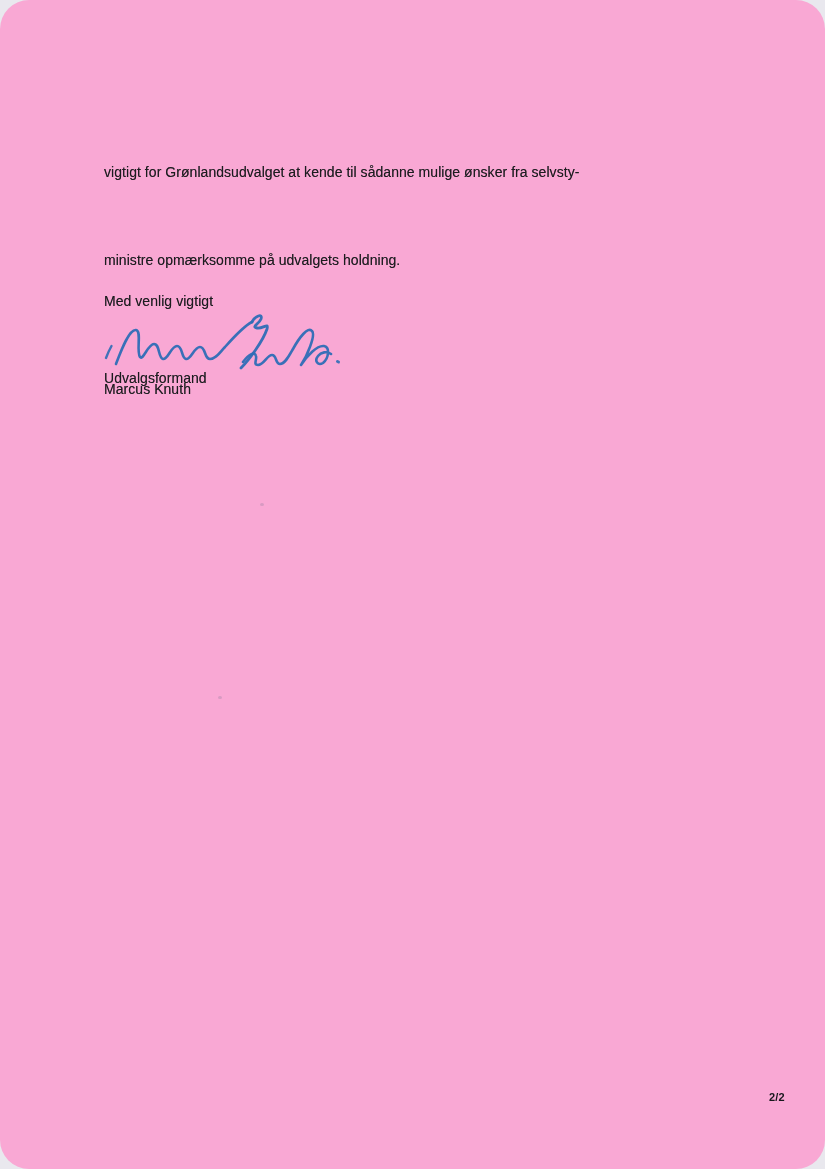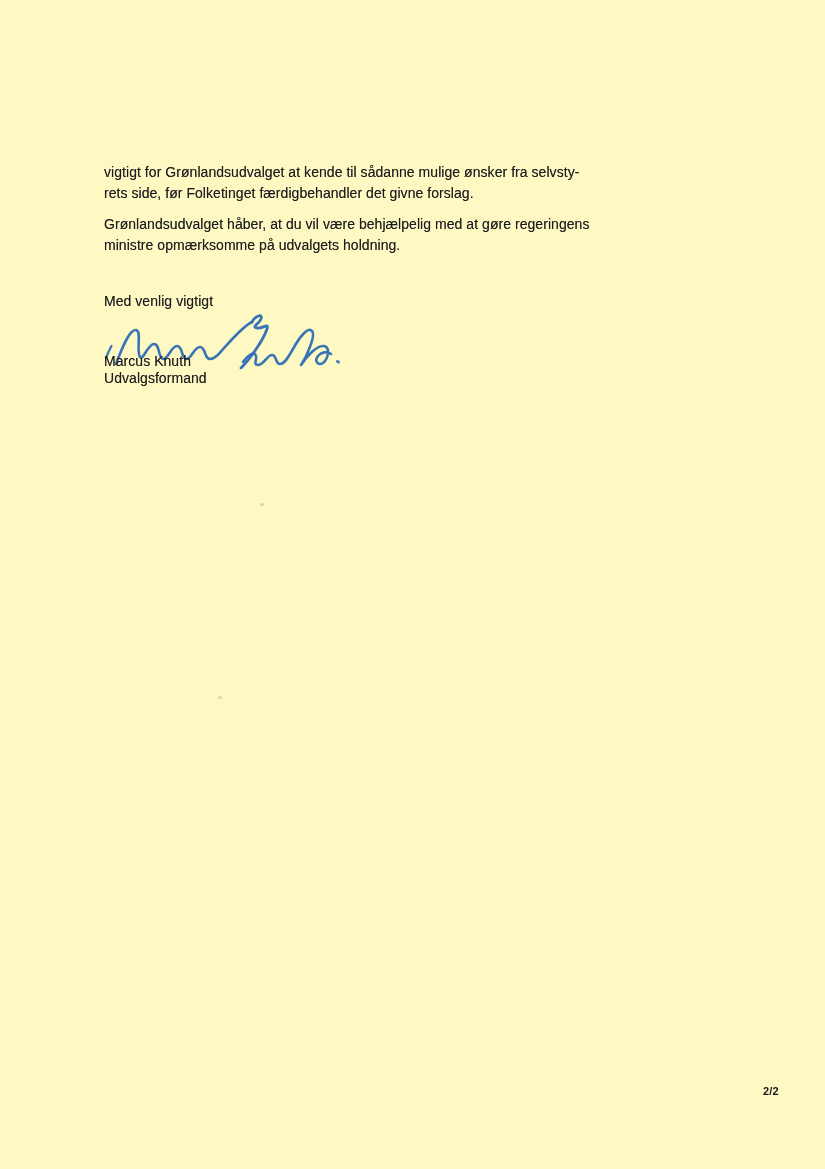--- a/index.html
+++ b/index.html
@@ -2,44 +2,45 @@
 <html><head>
 <meta charset="utf-8">
 <style>
   html, body { margin: 0; padding: 0; }
   body { background: #e9e8ee; }
 
   .page {
     position: relative;
     width: 825px;
     height: 1169px;
-    background: #fef9c3;
+    background: #f9a8d4;
     font-family: "Liberation Sans", sans-serif;
     color: #1c1c1f;
     overflow: hidden;
+    border-radius: 29px;
   }
 
   .ln {
     position: absolute;
     left: 104px;
     margin: 0;
     font-size: 14px;
     line-height: 21px;
     letter-spacing: 0.05px;
     white-space: pre;
     color: #1c1c1f;
     
     text-shadow: 0 0 0.4px rgba(30,30,35,0.55);
   }
 
   .pagenum {
     position: absolute;
     left: 751px;
     top: 1072px;
-    margin: 12px;
+    margin: 18px;
     font-size: 11px;
     font-weight: bold;
     line-height: 14px;
     letter-spacing: 0.2px;
     color: #17171c;
     text-align: right;
   }
 
   .sig {
     position: absolute;
@@ -57,24 +58,22 @@
     border-radius: 50%;
     background: rgba(128, 120, 148, 0.28);
   }
 </style>
 </head>
 <body>
 
 <div class="page">
 
   <p class="ln" style="top:162px">vigtigt for Grønlandsudvalget at kende til sådanne mulige ønsker fra selvsty-</p>
-  <p class="ln" style="top:183px">rets side, før Folketinget færdigbehandler det givne forslag.</p>
 
-  <p class="ln" style="top:214px">Grønlandsudvalget håber, at du vil være behjælpelig med at gøre regeringens</p>
-  <p class="ln" style="top:235px">ministre opmærksomme på udvalgets holdning.</p>
+  <p class="ln" style="top:250px">ministre opmærksomme på udvalgets holdning.</p>
 
   <p class="ln" style="top:291px">Med venlig vigtigt</p>
 
   <svg class="sig" viewBox="0 0 252 62" aria-hidden="true">
 
     <path d="M 8 46 C 9.5 42 11.5 37.5 13.5 34" stroke="#2e6db6" stroke-width="2.4" opacity="0.9"></path>
 
     <path d="M 18 52
              C 23 39, 31 17, 38 18
              C 44 19, 38 39, 42 45
@@ -102,21 +101,21 @@
              C 201 26, 210 14, 214 19
              C 218 23, 209 44, 203 53
              C 209 44, 219 33, 226 34
              C 232 35, 231 46, 225 51
              C 220 54, 216 49, 220 44
              C 223 40, 229 39, 233 42" stroke="#2e6db6" stroke-width="2.6" opacity="0.95"></path>
 
     <path d="M 239.5 49.5 L 240.5 50" stroke="#2e6db6" stroke-width="3" opacity="0.9"></path>
   </svg>
 
-  <p class="ln" style="top:351px">Marcus Knuth</p>
+  <p class="ln" style="top:379px">Marcus Knuth</p>
   <p class="ln" style="top:368px">Udvalgsformand</p>
 
   <span class="speck" style="left:260px;top:503px"></span>
   <span class="speck" style="left:218px;top:696px"></span>
 
 
   <p class="pagenum">2/2</p>
 
 </div>
 

